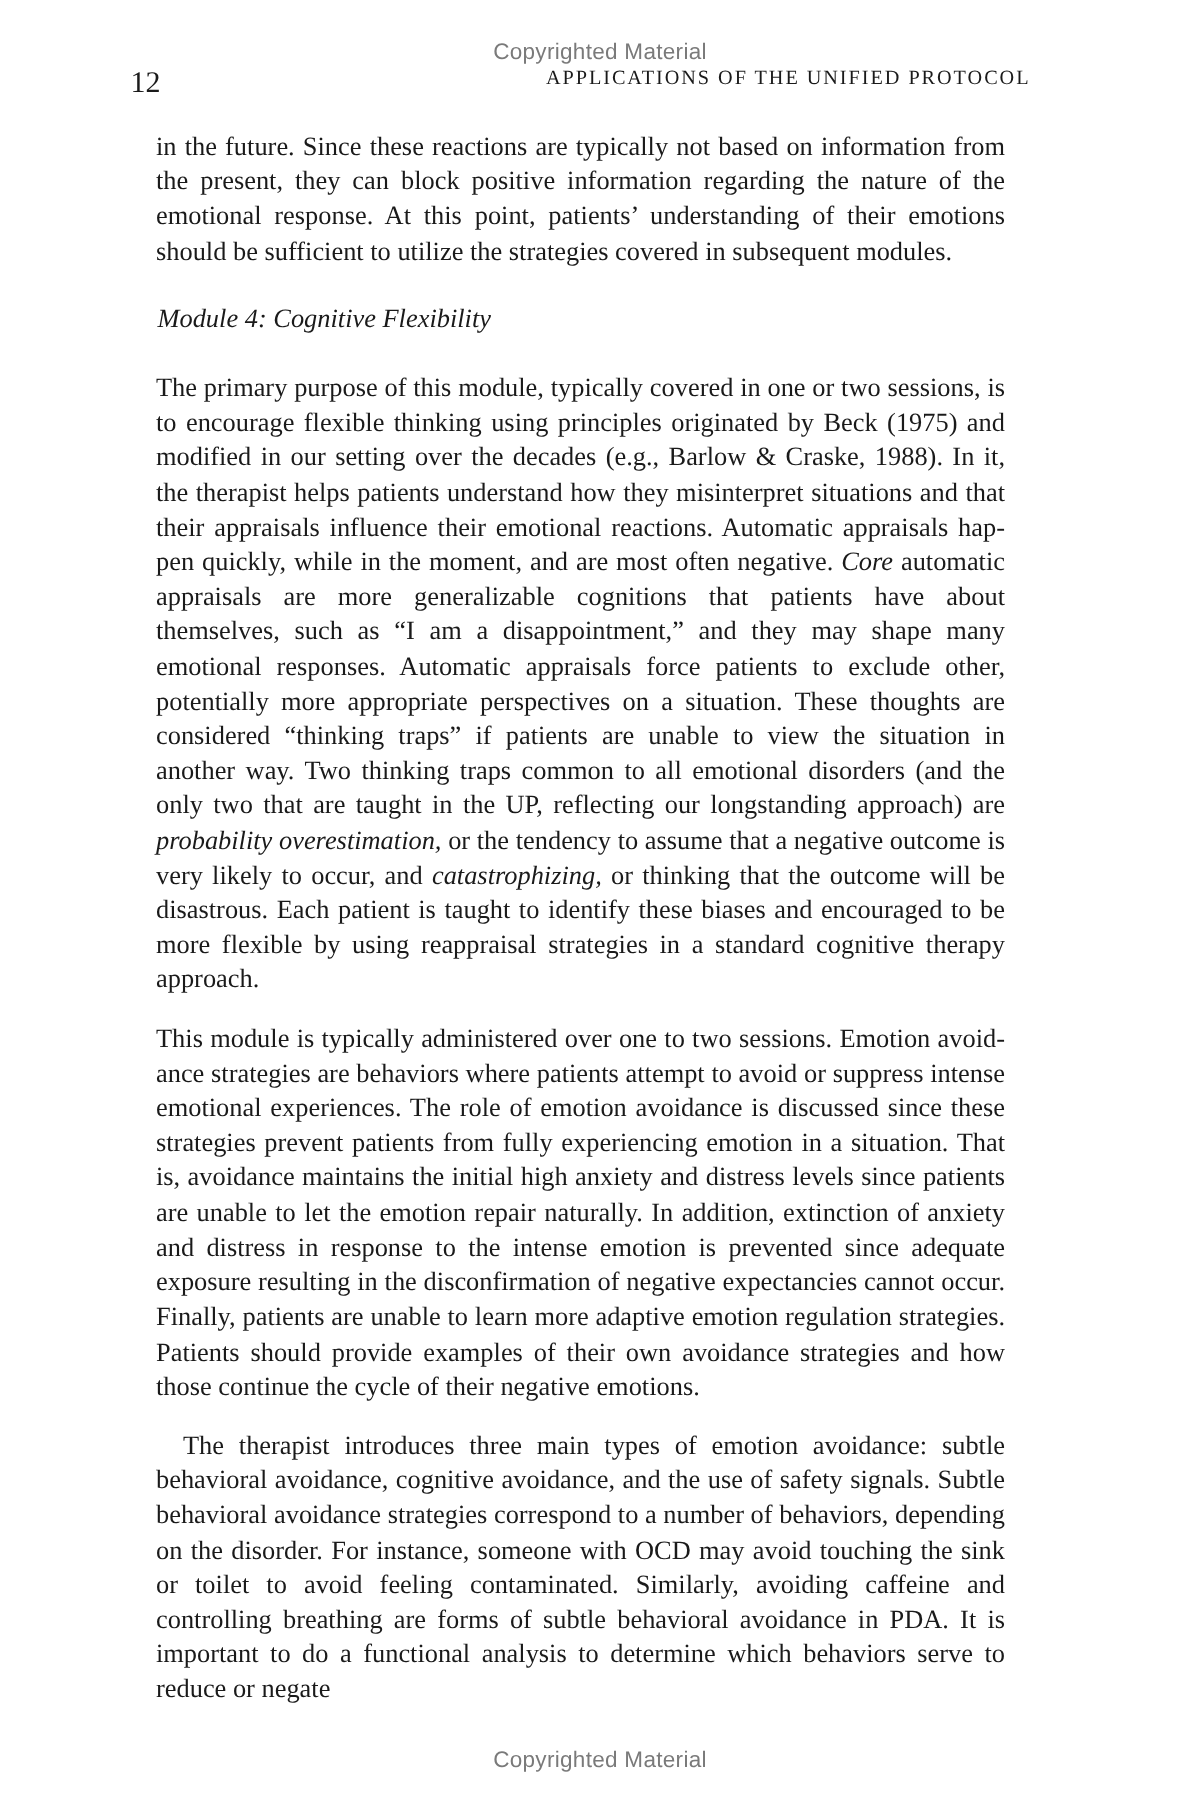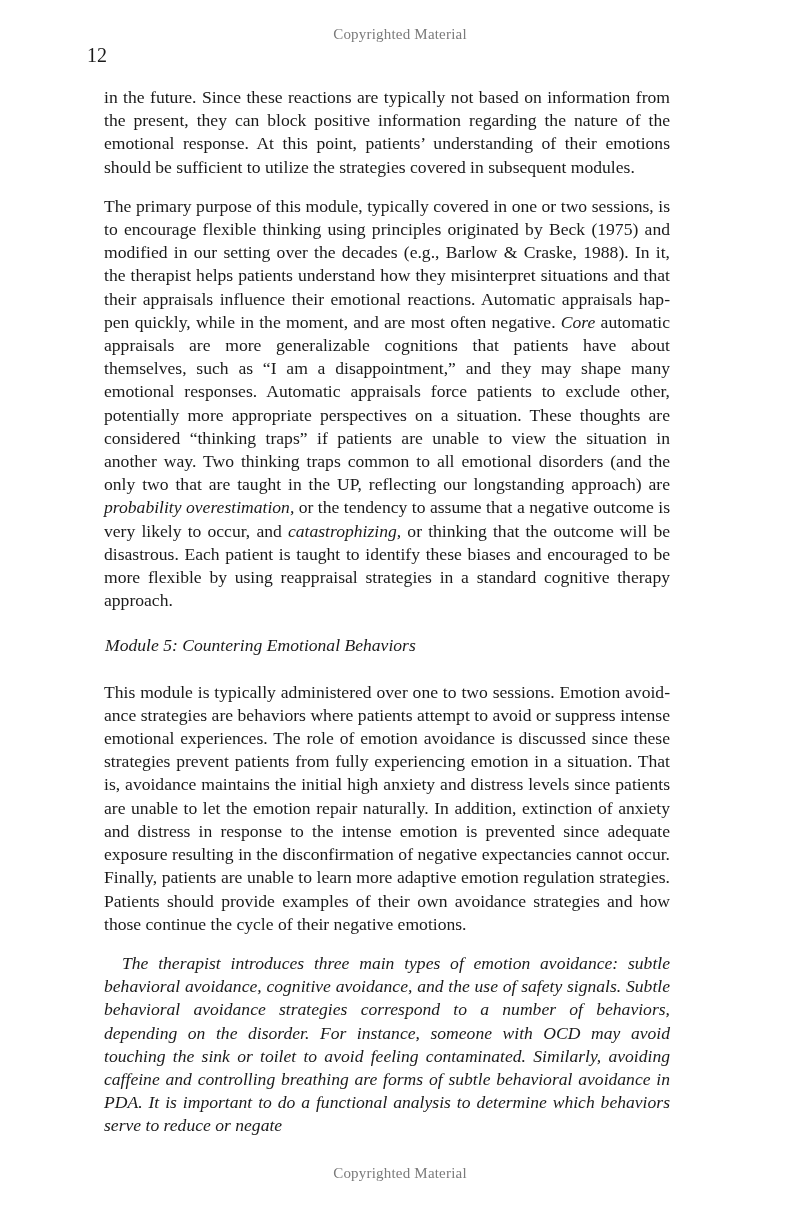--- a/index.html
+++ b/index.html
@@ -12,21 +12,21 @@
       height: 1208px;
       position: relative;
       overflow: hidden;
       color: #1a1a1a;
     }
     .watermark {
       position: absolute;
       left: 0;
       width: 800px;
       text-align: center;
-      font-family: Liberation Serif, serif;
+      font-family: Liberation Sans, sans-serif;
       font-size: 15px;
       color: #7a7a7a;
       letter-spacing: 0.2px;
     }
     .watermark.top { top: 26px; }
     .watermark.bottom { top: 1165px; }
 
     .running-head {
       position: absolute;
       top: 44px;
@@ -58,46 +58,46 @@
       font-size: 17.6px;
       line-height: 23.2px;
     }
     .content p {
       margin: 16px;
       text-align: justify;
       hyphens: manual;
     }
     .content p.indent {
       text-indent: 18px;
-      font-style: italic;
     }
     .content h2 {
       font-weight: normal;
       font-style: italic;
       font-size: 17.6px;
       line-height: 23.2px;
       margin: 22px 0 23px 17px;
     }
     .content p + p.indent { margin-top: 0; }
     em { }
   </style>
 </head>
 <body>
 
 <div class="watermark top">Copyrighted Material</div>
 
 <div class="running-head">
   <span class="page-number">12</span>
+  <span class="running-title">APPLICATIONS OF THE UNIFIED PROTOCOL</span>
 </div>
 
 <div class="content">
   <p>in the future. Since these reactions are typically not based on information from the present, they can block positive information regarding the nature of the emo­tional response. At this point, patients’ understanding of their emotions should be sufficient to utilize the strategies covered in subsequent modules.</p>
 
+  <h2>Module 4: Cognitive Flexibility</h2>
 
   <p><span>The primary purpose of this module, typically covered in one or two sessions, is to encourage flexible thinking using principles originated by Beck (1975) and modified in our setting over the decades (e.g., Barlow &amp; Craske, 1988). In it, the therapist helps patients understand how they misinterpret situations and that their appraisals influence their emotional reactions. Automatic appraisals hap­pen quickly, while in the moment, and are most often negative. </span><em>Core</em><span> automatic appraisals are more generalizable cognitions that patients have about themselves, such as “I am a disappointment,” and they may shape many emotional responses. Automatic appraisals force patients to exclude other, potentially more appropri­ate perspectives on a situation. These thoughts are considered “thinking traps” if patients are unable to view the situation in another way. Two thinking traps com­mon to all emotional disorders (and the only two that are taught in the UP, reflect­ing our longstanding approach) are </span><em>probability overestimation,</em><span> or the tendency to assume that a negative outcome is very likely to occur, and </span><em>catastrophizing,</em><span> or thinking that the outcome will be disastrous. Each patient is taught to identify these biases and encouraged to be more flexible by using reappraisal strategies in a standard cognitive therapy approach.</span></p>
 
-  <h2>Module 5: Countering Emotional Behaviors</h2>
 
   <p>This module is typically administered over one to two sessions. Emotion avoid­ance strategies are behaviors where patients attempt to avoid or suppress intense emotional experiences. The role of emotion avoidance is discussed since these strategies prevent patients from fully experiencing emotion in a situation. That is, avoidance maintains the initial high anxiety and distress levels since patients are unable to let the emotion repair naturally. In addition, extinction of anxiety and distress in response to the intense emotion is prevented since adequate exposure resulting in the disconfirmation of negative expectancies cannot occur. Finally, patients are unable to learn more adaptive emotion regulation strategies. Patients should provide examples of their own avoidance strategies and how those con­tinue the cycle of their negative emotions.</p>
   <p class="indent">The therapist introduces three main types of emotion avoidance: subtle behav­ioral avoidance, cognitive avoidance, and the use of safety signals. Subtle behav­ioral avoidance strategies correspond to a number of behaviors, depending on the disorder. For instance, someone with OCD may avoid touching the sink or toilet to avoid feeling contaminated. Similarly, avoiding caffeine and controlling breathing are forms of subtle behavioral avoidance in PDA. It is important to do a functional analysis to determine which behaviors serve to reduce or negate</p>
 </div>
 
 <div class="watermark bottom">Copyrighted Material</div>
 
 </body></html>

